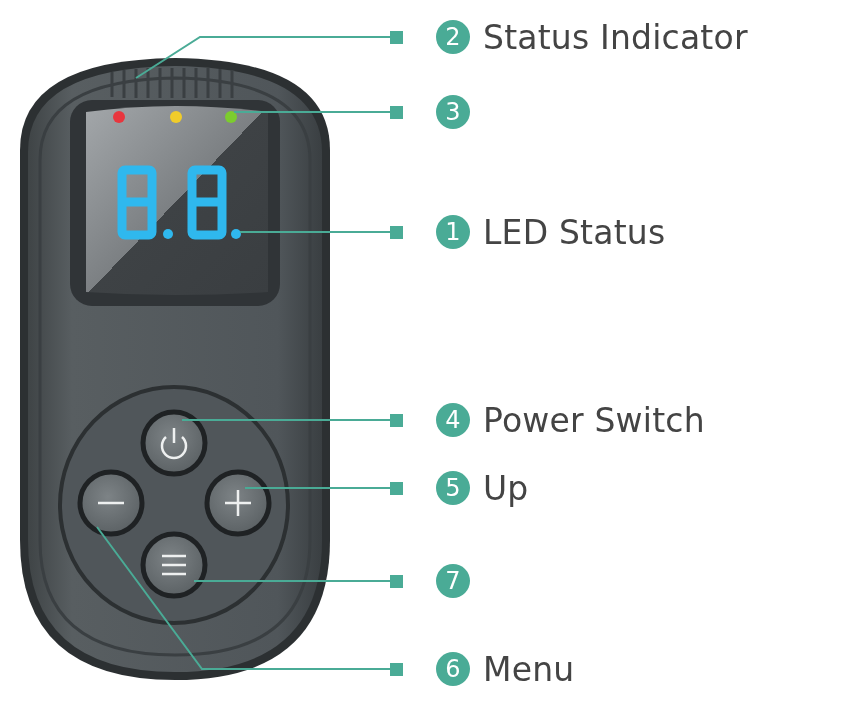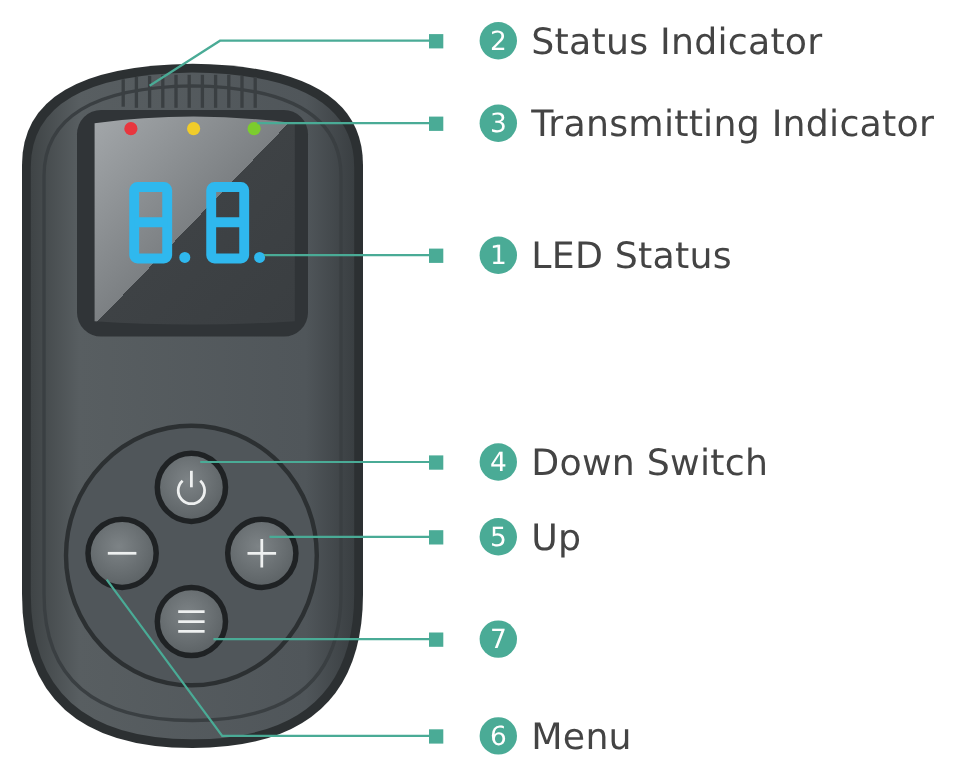--- a/index.html
+++ b/index.html
@@ -109,29 +109,28 @@
 <div class="marker" style="left:390px;top:482px;"></div>
 <div class="marker" style="left:390px;top:575px;"></div>
 <div class="marker" style="left:390px;top:663px;"></div>
 
 <div class="label" style="top:17px;">
   <span class="badge">2</span>
   <span class="label-text">Status Indicator</span>
 </div>
 <div class="label" style="top:92px;">
   <span class="badge">3</span>
-  <span class="label-text">Transmitting Indicator</span>
 </div>
 <div class="label" style="top:212px;">
   <span class="badge">1</span>
   <span class="label-text">LED Status</span>
 </div>
 <div class="label" style="top:400px;">
   <span class="badge">4</span>
-  <span class="label-text">Down Switch</span>
+  <span class="label-text">Power Switch</span>
 </div>
 <div class="label" style="top:468px;">
   <span class="badge">5</span>
   <span class="label-text">Up</span>
 </div>
 <div class="label" style="top:561px;">
   <span class="badge">7</span>
 </div>
 <div class="label" style="top:649px;">
   <span class="badge">6</span>

